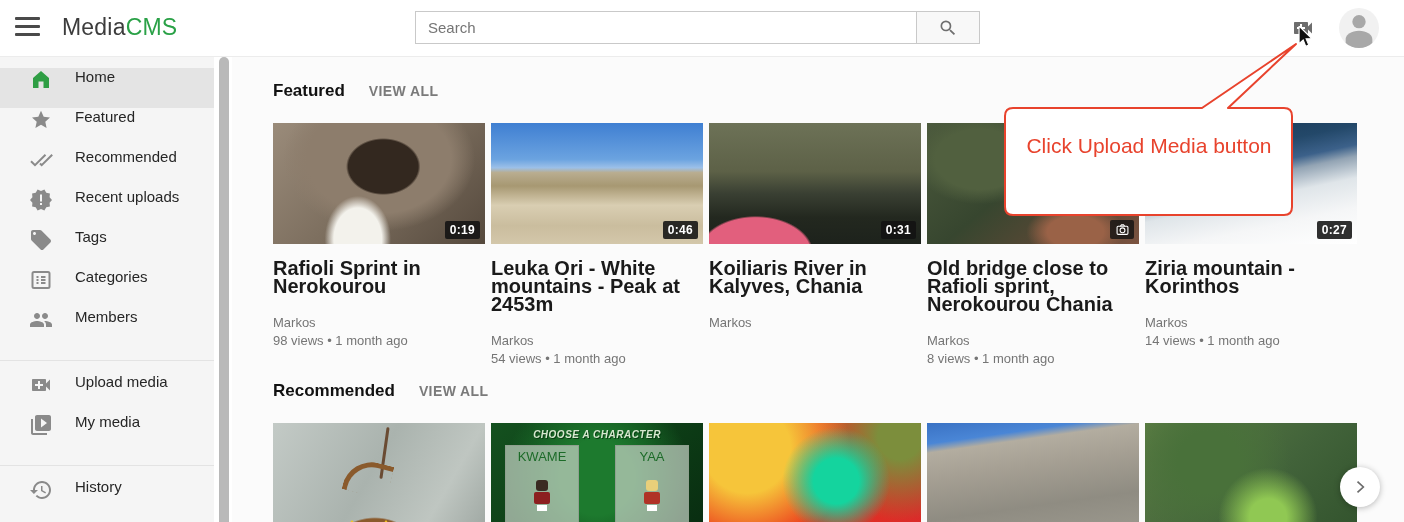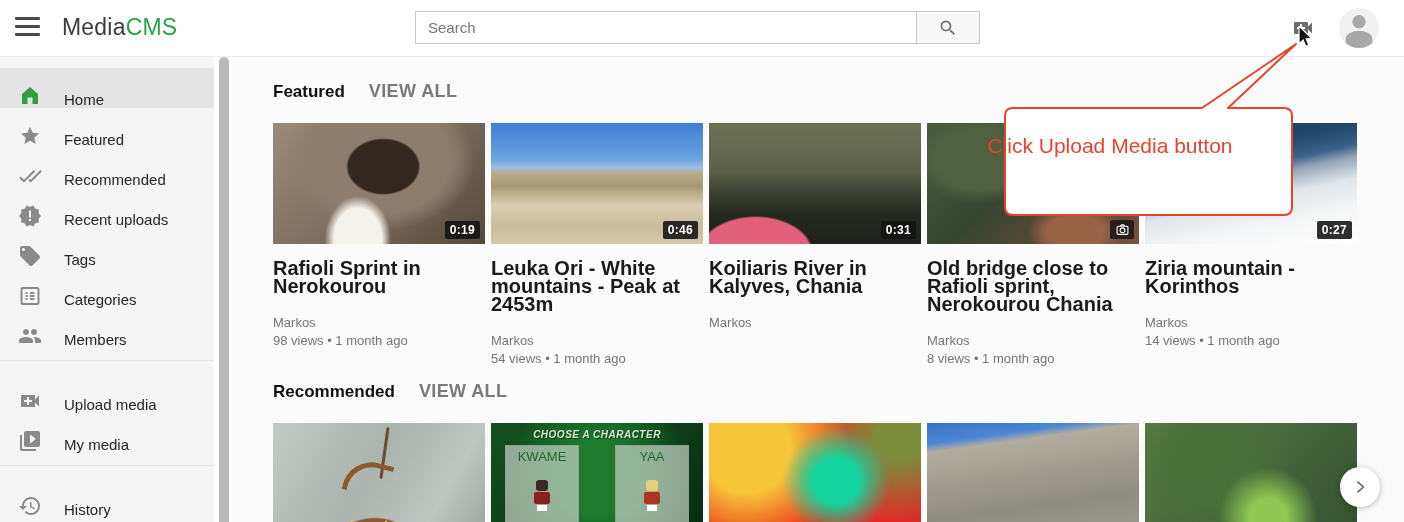--- a/index.html
+++ b/index.html
@@ -20,35 +20,35 @@
   .searchinput::placeholder { color:#757575; }
   .searchbtn { width:63px; height:33px; border:1px solid #c9c9c9; border-left:none;
                background:#f8f8f8; display:flex; align-items:center; justify-content:center; cursor:pointer; }
   .upload-top { position:absolute; left:1291px; top:16px; width:24px; height:24px; cursor:pointer; }
   .avatar { position:absolute; left:1339px; top:8px; width:40px; height:40px; border-radius:50%;
             background:#f1f1f1; overflow:hidden; cursor:pointer; }
 
   
   .sidebar { position:absolute; left:0; top:57px; width:214px; height:465px;
              background:#f5f5f5; padding-top:11px; z-index:5; }
-  .side-item { height:40px; display:flex; align-items:flex-end; padding-left:18px;
+  .side-item { height:40px; display:flex; align-items:flex-start; padding-left:29px;
                cursor:pointer; }
   .side-item.active { background:#e4e4e4; }
   .side-item .icn { width:24px; height:24px; margin-right:22px; flex:0 0 24px; }
   .side-item .lbl { font-size:15px; color:#262626; }
   .side-div { height:1px; background:#e3e3e3; margin:12px 0; }
   .scrollbar { position:absolute; left:219px; top:57px; width:10px; height:465px;
                background:#b9b9b9; border-radius:6px 6px 0 0; z-index:6; cursor:pointer; }
 
   
   .main { position:absolute; left:232px; top:57px; width:1172px; height:465px;
           background:#fbfbfb; overflow:hidden; }
   .sec-head { position:absolute; left:41px; display:flex; align-items:baseline; }
   .sec-title { font-size:17px; font-weight:bold; color:#111; }
-  .view-all { font-size:18px; font-weight:bold; color:#7a7a7a; margin-left:24px;
+  .view-all { font-size:14px; font-weight:bold; color:#7a7a7a; margin-left:24px;
               letter-spacing:.4px; cursor:pointer; }
   .row { position:absolute; left:41px; display:flex; gap:6px; }
   .card { width:212px; }
   .thumb { position:relative; width:212px; height:121px; overflow:hidden; cursor:pointer; }
   .dur { position:absolute; right:5px; bottom:5px; background:rgba(18,18,18,.88); color:#fff;
          font-size:12px; font-weight:bold; padding:2px 5px; border-radius:2px; letter-spacing:.3px; }
   .photobadge { position:absolute; right:5px; bottom:5px; background:rgba(18,18,18,.8);
                 width:24px; height:19px; border-radius:2px; display:flex; align-items:center; justify-content:center; }
   .c-title { margin-top:15px; font-size:20px; line-height:18px; font-weight:bold; color:#1a1a1a; cursor:pointer; }
   .c-author { margin-top:20px; font-size:13px; color:#757575; cursor:pointer; }
@@ -116,21 +116,21 @@
   .pk-e1 { left:70px; } .pk-e2 { left:104px; }
 
   
   .nextbtn { position:absolute; left:1108px; top:410px; width:40px; height:40px; border-radius:50%;
              background:#fff; box-shadow:0 1px 6px rgba(0,0,0,.28); display:flex; align-items:center;
              justify-content:center; cursor:pointer; z-index:8; }
 
   
   .overlay-svg { position:absolute; left:0; top:0; width:1404px; height:522px;
                  pointer-events:none; z-index:40; }
-  .callout-text { position:absolute; left:966px; top:108px; width:288px; height:76px;
+  .callout-text { position:absolute; left:1005px; top:108px; width:288px; height:76px;
                   display:flex; align-items:center; justify-content:center;
                   color:#e8432d; font-size:21px; z-index:41; pointer-events:none; }
   .cursor { position:absolute; left:1296px; top:26px; z-index:50; pointer-events:none; }
 
   .icn svg, .searchbtn svg { display:block; }
 </style>
 </head>
 <body>
 
 <div class="header">

